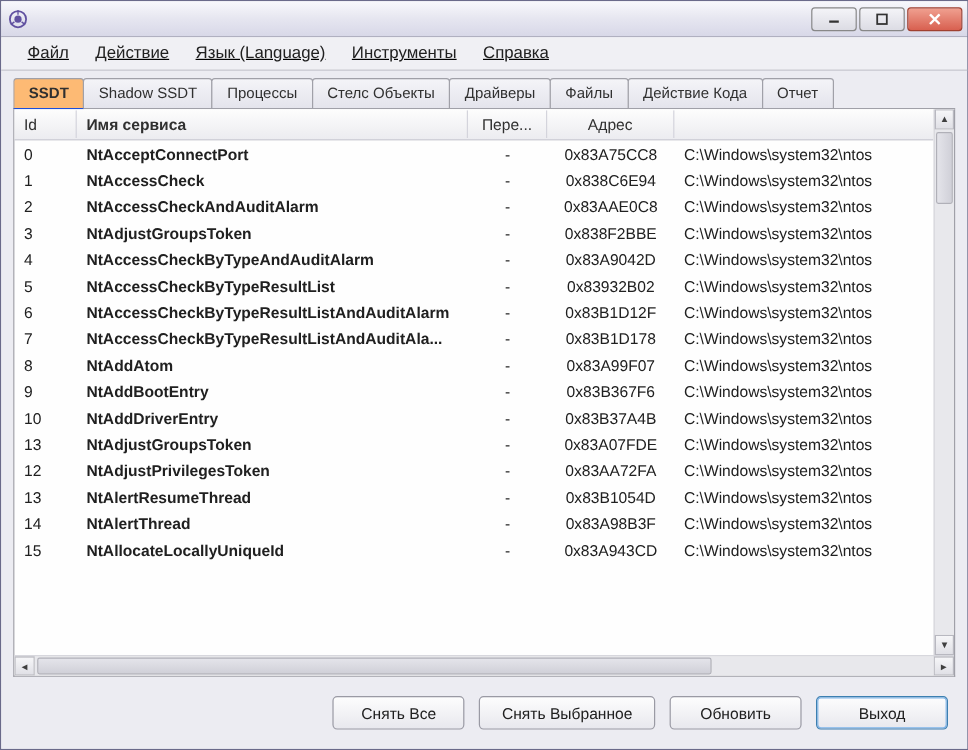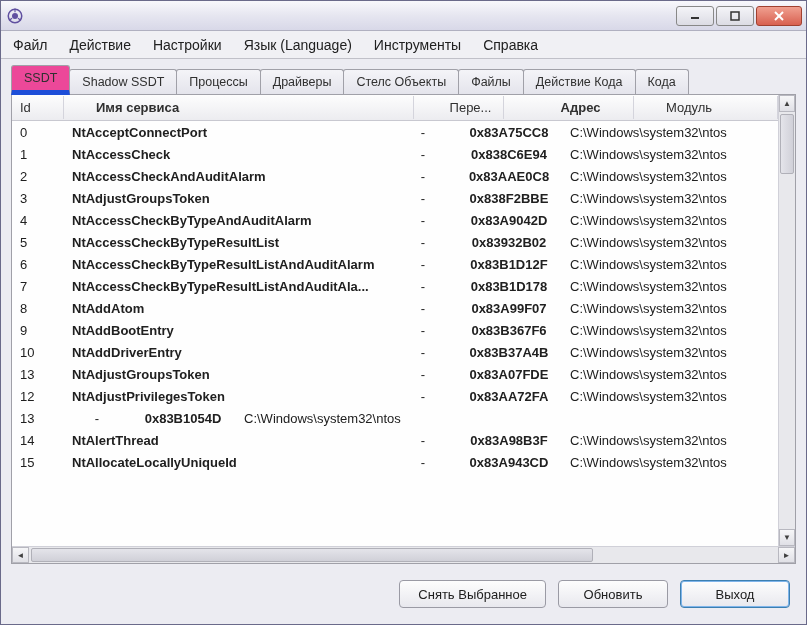--- a/index.html
+++ b/index.html
@@ -47,25 +47,25 @@
     .win-btn.close {
       background: linear-gradient(to bottom, #f0a090, #d86050);
       border-color: #a04030;
       color: #fff;
       width: 46px;
     }
     .menubar {
       height: 28px;
       background: #f0f0f4;
       display: flex;
-      align-items: center;
-      padding: 0 2px;
+      padding: 0 12px;
       gap: 2px;
       border-bottom: 1px solid #c0c0c8;
       font-size: 14px;
+      text-decoration: underline;
     }
     .menu-item {
       padding: 4px 10px;
       cursor: pointer;
       color: #202020;
     }
     .client-area {
       flex: 1;
       padding: 6px 10px 10px 10px;
       display: flex;
@@ -84,25 +84,25 @@
       border: 1px solid #a0a0a8;
       border-bottom: none;
       margin-right: -1px;
       cursor: pointer;
       position: relative;
       border-radius: 3px 3px 0 0;
       color: #303030;
       font-size: 12.5px;
     }
     .tab.active {
-      background: #ec4899;
+      background: #fdba74;
       z-index: 2;
-      border-bottom: 5px solid #1d4ed8;
+      border-bottom: 1px solid #1d4ed8;
       margin-bottom: -1px;
-      font-weight: 400;
+      font-weight: 700;
     }
     .tab-body {
       flex: 1;
       background: #fefefe;
       border: 1px solid #a0a0a8;
       border-top: none;
       display: flex;
       flex-direction: column;
       overflow: hidden;
     }
@@ -113,21 +113,20 @@
       flex-direction: column;
     }
     .lv-header {
       display: flex;
       background: linear-gradient(to bottom, #fdfdfd, #ececf0);
       border-bottom: 1px solid #c8c8d0;
       font-size: 13px;
       color: #303030;
       height: 26px;
       align-items: center;
-      gap: 24px;
     }
     .lv-header .col {
       padding: 4px 8px;
       border-right: 1px solid #d4d4dc;
       overflow: hidden;
       white-space: nowrap;
       text-overflow: ellipsis;
     }
     .lv-body {
       flex: 1;
@@ -143,21 +142,21 @@
     }
     .lv-row .cell {
       padding: 2px 8px;
       overflow: hidden;
       white-space: nowrap;
       text-overflow: ellipsis;
     }
     .col-id { width: 52px; text-align: left; }
     .col-name { width: 326px; font-weight: bold; }
     .col-hook { width: 66px; text-align: center; }
-    .col-addr { width: 106px; text-align: center; font-weight: bold; }
+    .col-addr { width: 106px; text-align: center; }
     .col-mod { flex: 1; }
     .vscroll {
       width: 17px;
       background: #f0f0f0;
       display: flex;
       flex-direction: column;
       border-left: 1px solid #d0d0d8;
     }
     .vscroll .arrow {
       height: 17px;
@@ -248,51 +247,49 @@
             <line x1="1" y1="1" x2="9" y2="9" stroke="#fff" stroke-width="2"></line>
             <line x1="9" y1="1" x2="1" y2="9" stroke="#fff" stroke-width="2"></line>
           </svg>
         </div>
     </div>
   </div>
 
   <div class="menubar">
     <div class="menu-item">Файл</div>
     <div class="menu-item">Действие</div>
-    <div class="menu-item">Настройки</div>
     <div class="menu-item">Язык (Language)</div>
     <div class="menu-item">Инструменты</div>
     <div class="menu-item">Справка</div>
   </div>
 
   <div class="client-area">
 
     <div class="tabstrip">
       <div class="tab active">SSDT</div>
       <div class="tab">Shadow SSDT</div>
       <div class="tab">Процессы</div>
+      <div class="tab">Стелс Объекты</div>
       <div class="tab">Драйверы</div>
-      <div class="tab">Стелс Объекты</div>
       <div class="tab">Файлы</div>
       <div class="tab">Действие Кода</div>
-      <div class="tab">Кода</div>
+      <div class="tab">Отчет</div>
     </div>
 
     <div class="tab-body">
 
       <div class="listview">
 
         <div class="list-and-scroll">
           <div style="flex:1;display:flex;flex-direction:column;overflow:hidden;">
             <div class="lv-header">
               <div class="col col-id">Id</div>
               <div class="col col-name">Имя сервиса</div>
               <div class="col col-hook">Пере...</div>
               <div class="col col-addr">Адрес</div>
-              <div class="col col-mod">Модуль</div>
             </div>
             <div class="lv-body" id="lv-body">
                 <div class="lv-row">
                   <div class="cell col-id">0</div>
                   <div class="cell col-name">NtAcceptConnectPort</div>
                   <div class="cell col-hook">-</div>
                   <div class="cell col-addr">0x83A75CC8</div>
                   <div class="cell col-mod">C:\Windows\system32\ntos</div>
                 </div>
                 <div class="lv-row">
@@ -374,20 +371,21 @@
                 </div>
                 <div class="lv-row">
                   <div class="cell col-id">12</div>
                   <div class="cell col-name">NtAdjustPrivilegesToken</div>
                   <div class="cell col-hook">-</div>
                   <div class="cell col-addr">0x83AA72FA</div>
                   <div class="cell col-mod">C:\Windows\system32\ntos</div>
                 </div>
                 <div class="lv-row">
                   <div class="cell col-id">13</div>
+                  <div class="cell col-name">NtAlertResumeThread</div>
                   <div class="cell col-hook">-</div>
                   <div class="cell col-addr">0x83B1054D</div>
                   <div class="cell col-mod">C:\Windows\system32\ntos</div>
                 </div>
                 <div class="lv-row">
                   <div class="cell col-id">14</div>
                   <div class="cell col-name">NtAlertThread</div>
                   <div class="cell col-hook">-</div>
                   <div class="cell col-addr">0x83A98B3F</div>
                   <div class="cell col-mod">C:\Windows\system32\ntos</div>
@@ -416,20 +414,21 @@
               <div class="thumb"></div>
             </div>
           <div class="arrow">►</div>
         </div>
 
       </div>
 
     </div>
 
     <div class="button-row">
+      <button class="btn">Снять Все</button>
       <button class="btn">Снять Выбранное</button>
       <button class="btn">Обновить</button>
       <button class="btn primary">Выход</button>
     </div>
 
   </div>
 
 </div>
 
 </body></html>

